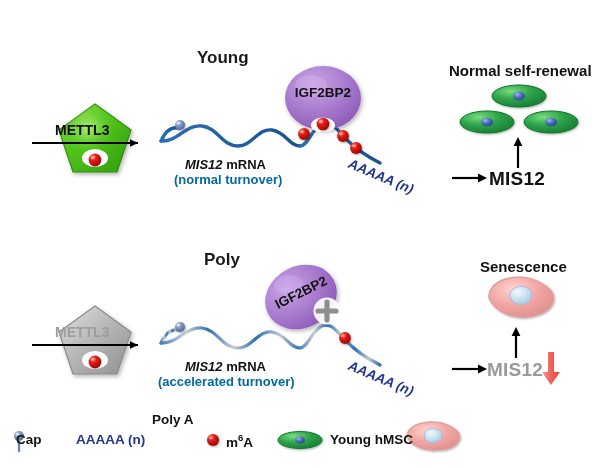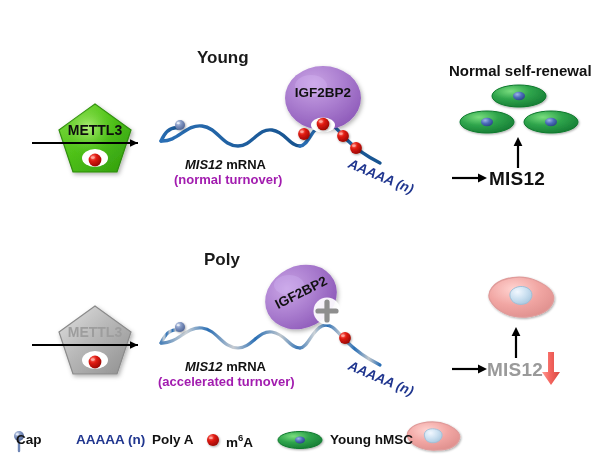--- a/index.html
+++ b/index.html
@@ -30,28 +30,28 @@
     background:
       radial-gradient(ellipse at 38% 30%, #fbe3e3 0%, #fadcdc 55%, #f8d6d7 100%);
     border:1.4px solid #cf6d72;
     border-bottom:none;
   }
 
   
   .panel-title{font-size:17px;font-weight:bold;color:#1a1a1a;}
   .out-title{font-size:15px;font-weight:bold;color:#111;}
   .mrna-name{font-size:13px;font-weight:bold;color:#111;}
-  .mrna-sub{font-size:13px;font-weight:bold;color:#a21caf;}
+  .mrna-sub{font-size:13px;font-weight:bold;color:#0369a1;}
   .mis12-on{font-size:19px;font-weight:bold;color:#111;letter-spacing:.2px;}
   .mis12-off{font-size:19px;font-weight:bold;color:#9a9a9a;letter-spacing:.2px;}
   .legend-text{font-size:13.5px;font-weight:bold;color:#111;}
   .legend-text-blue{font-size:13.5px;font-weight:bold;color:#20368f;}
   .polya-lbl{font-size:13.5px;font-weight:bold;font-style:italic;color:#20368f;}
   .pent-label{
-    position:absolute;width:100%;text-align:center;
+    position:absolute;width:100%;text-align:left;
     font-size:14px;font-weight:bold;
   }
   .pent-label.on{color:#0e0e0e;}
   .pent-label.off{color:#9d9d9d;}
 
   
   .blob-label{
     position:absolute;width:100%;text-align:center;
     font-size:13.5px;font-weight:bold;color:#111;
   }
@@ -354,26 +354,27 @@
 
   <div class="lbl blob-label rot" style="left:261px;top:285px;width:80px;">IGF2BP2</div>
 
   <div class="lbl" style="left:185px;top:357px;">
     <span class="mrna-name ital">MIS12</span><span class="mrna-name">&nbsp;mRNA</span>
   </div>
   <div class="lbl mrna-sub" style="left:158px;top:374px;">(accelerated turnover)</div>
 
   <div class="lbl polya-lbl" style="left:352px;top:358px;transform:rotate(23deg);transform-origin:left top;">AAAAA (n)</div>
 
+  <div class="lbl out-title" style="left:480px;top:258px;">Senescence</div>
 
   <div class="lbl mis12-off" style="left:487px;top:359px;">MIS12</div>
 
   <div class="lbl legend-text" style="left:16px;top:432px;">Cap</div>
 
   <div class="lbl legend-text-blue" style="left:76px;top:432px;">AAAAA (n)</div>
-  <div class="lbl legend-text" style="left:152px;top:432px;">Poly A</div>
+  <div class="lbl legend-text" style="left:152px;top:412px;">Poly A</div>
 
   <div class="lbl legend-text" style="left:226px;top:432px;"><span>m</span><sup style="font-size:9.5px;">6</sup><span>A</span></div>
 
   <div class="lbl legend-text" style="left:330px;top:432px;">Young hMSC</div>
 
 
 </div>
 
 </body></html>

